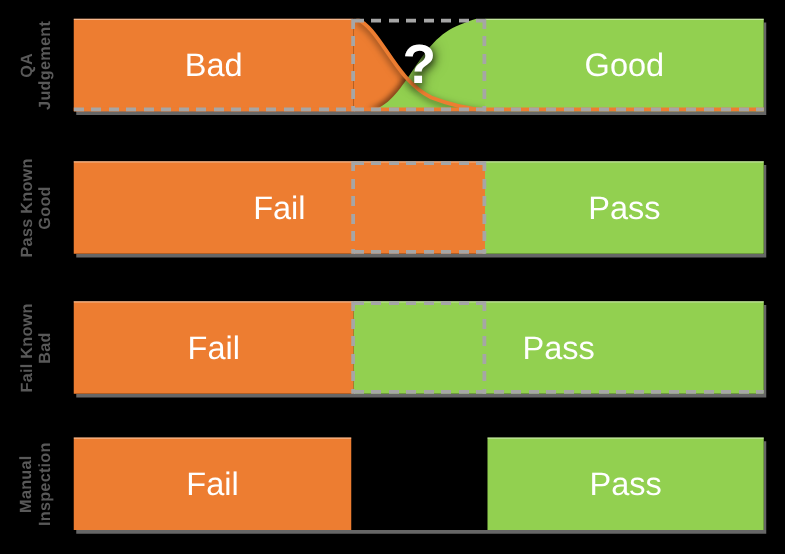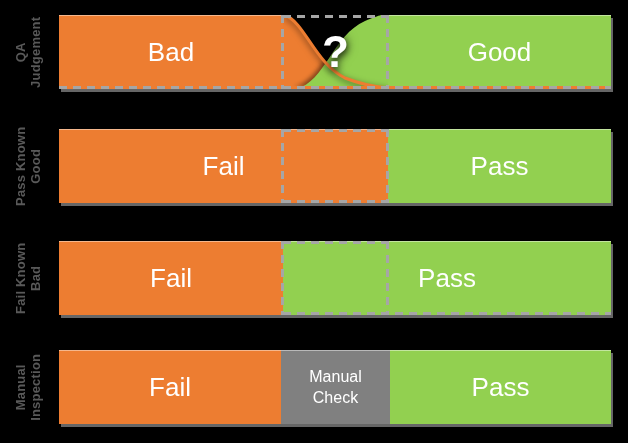--- a/index.html
+++ b/index.html
@@ -135,22 +135,19 @@
     <div class="rowlabel">
       <div class="rot">
         <div>Manual</div>
         <div>Inspection</div>
       </div>
     </div>
     <div class="bar">
       <div class="seg orange" style="left:0;width:222px">
         <span>Fail</span>
       </div>
-      <div class="seg gray" style="left:222px;width:109px">
-        <span class="mc-text">Manual Check</span>
-      </div>
       <div class="seg green" style="left:331px;width:221px">
         <span>Pass</span>
       </div>
     </div>
   </section>
 
 </div>
 
 </body></html>

